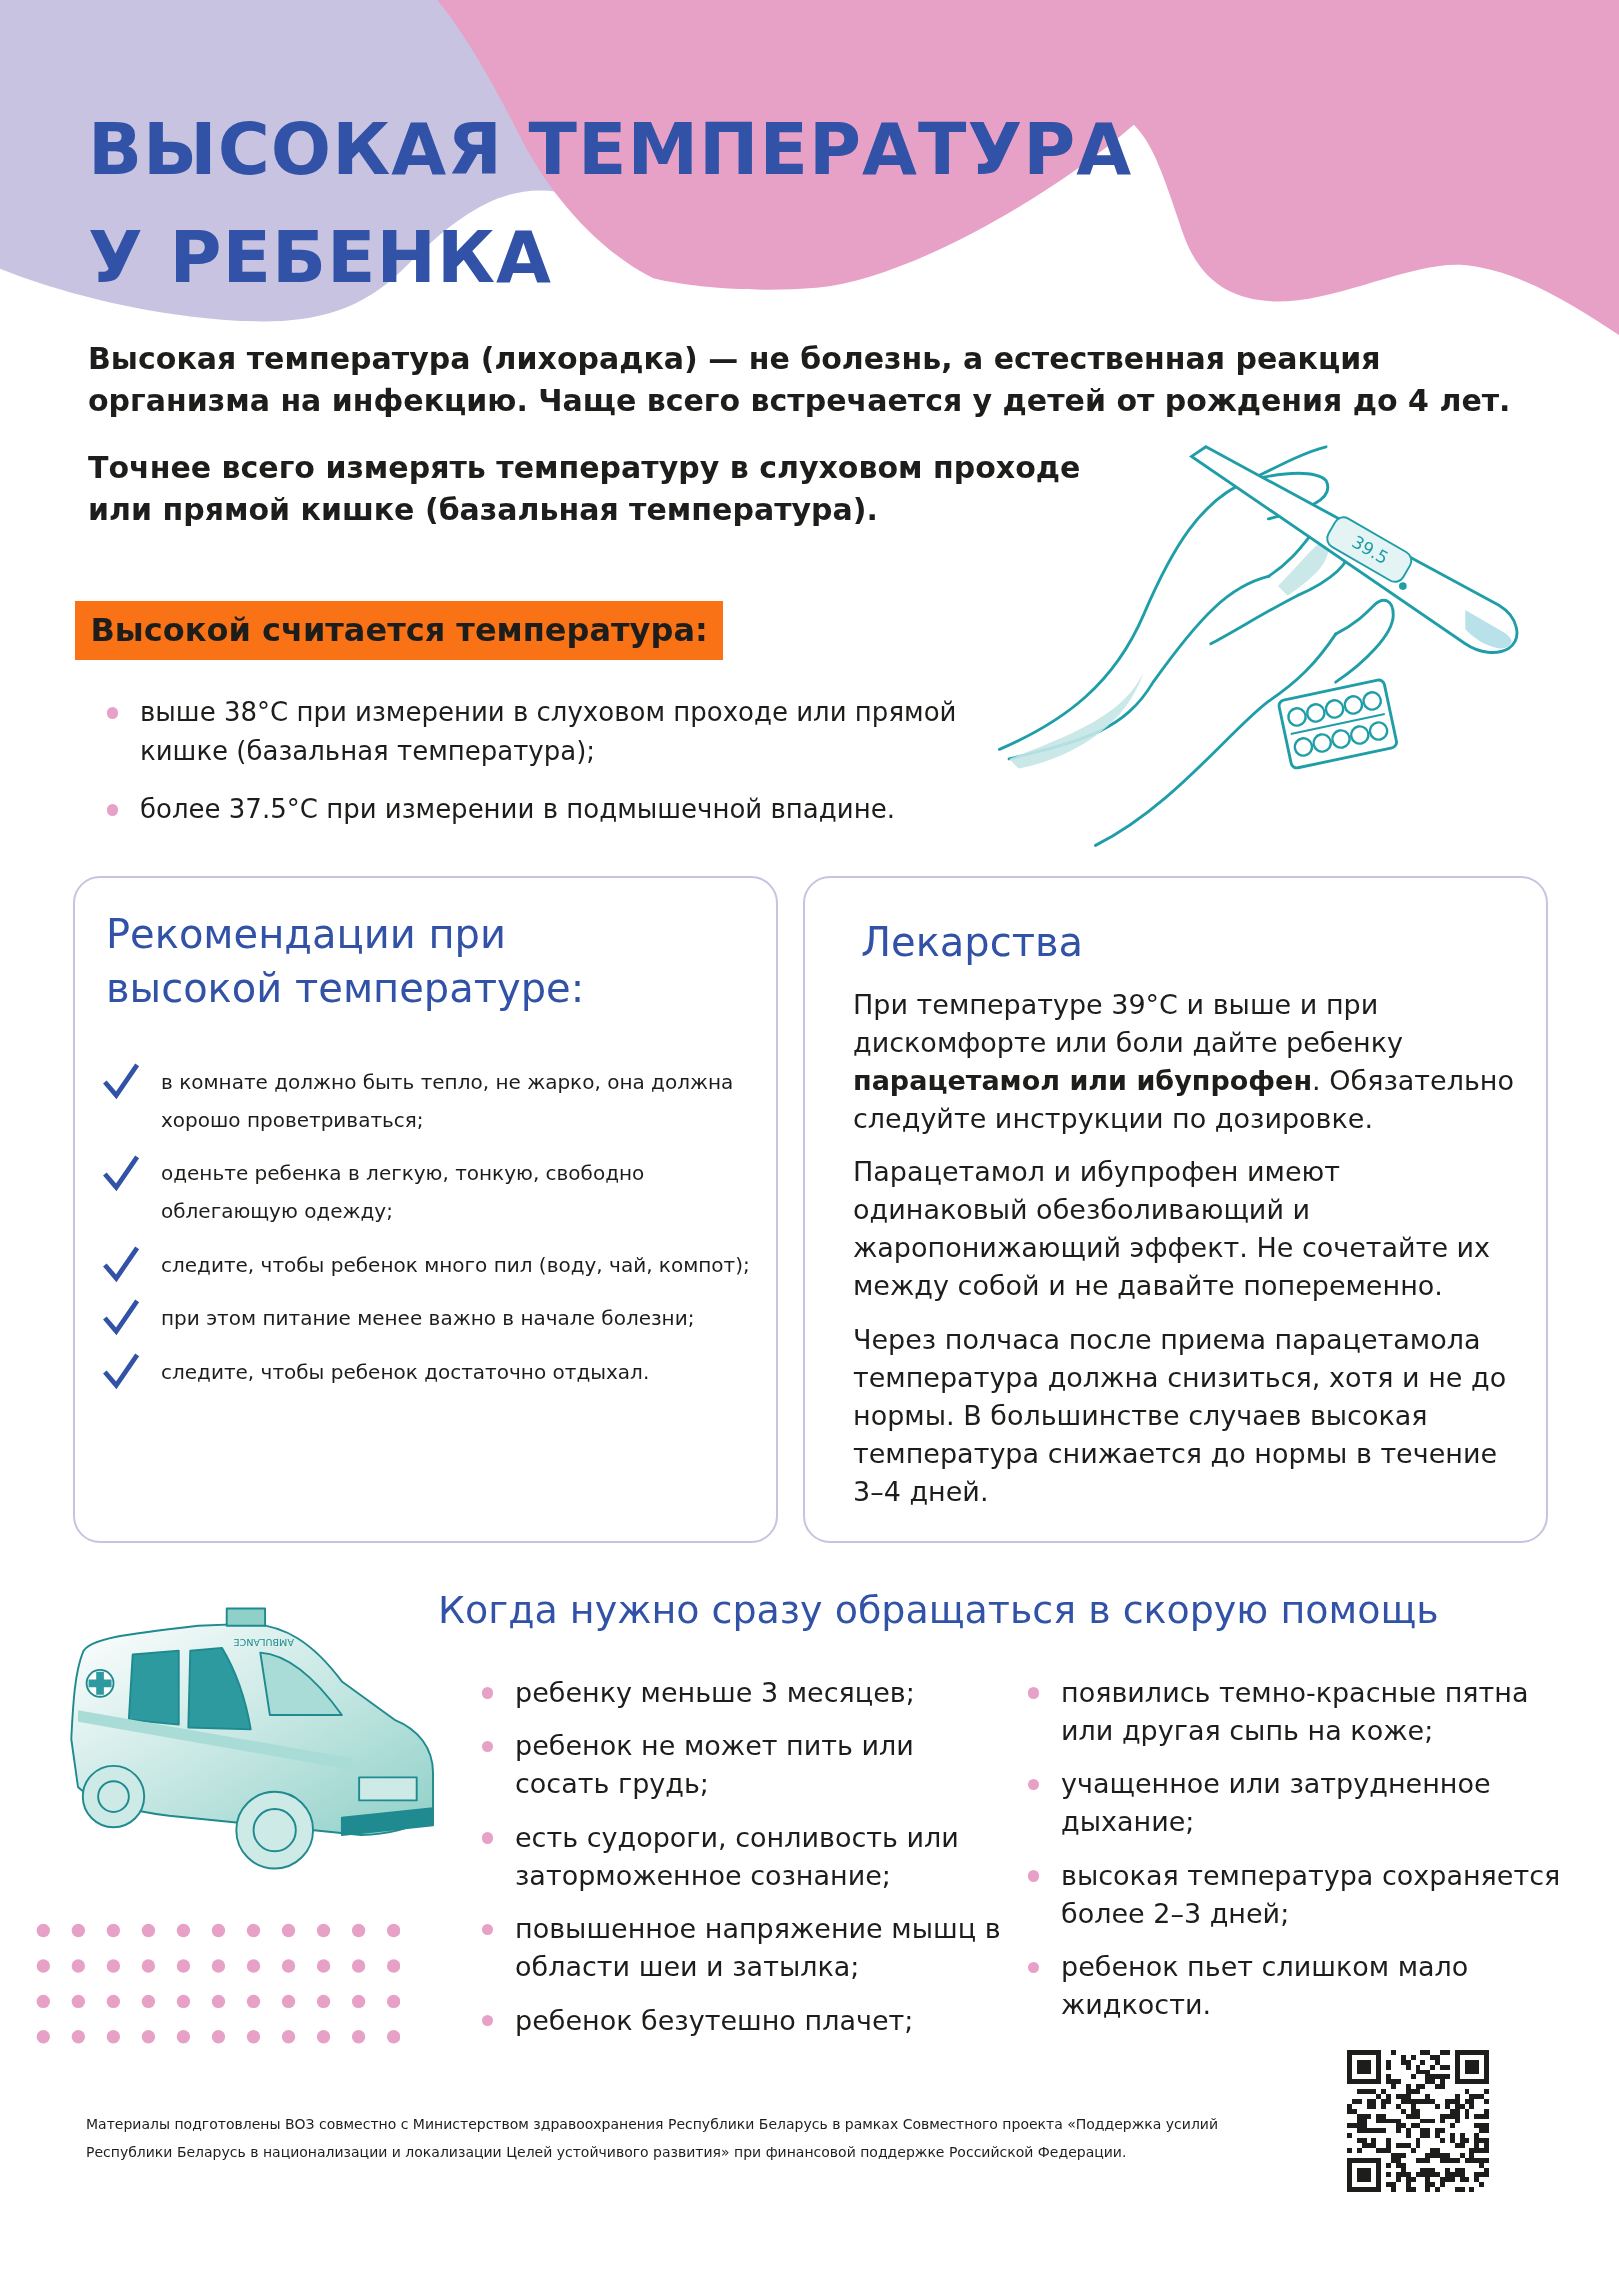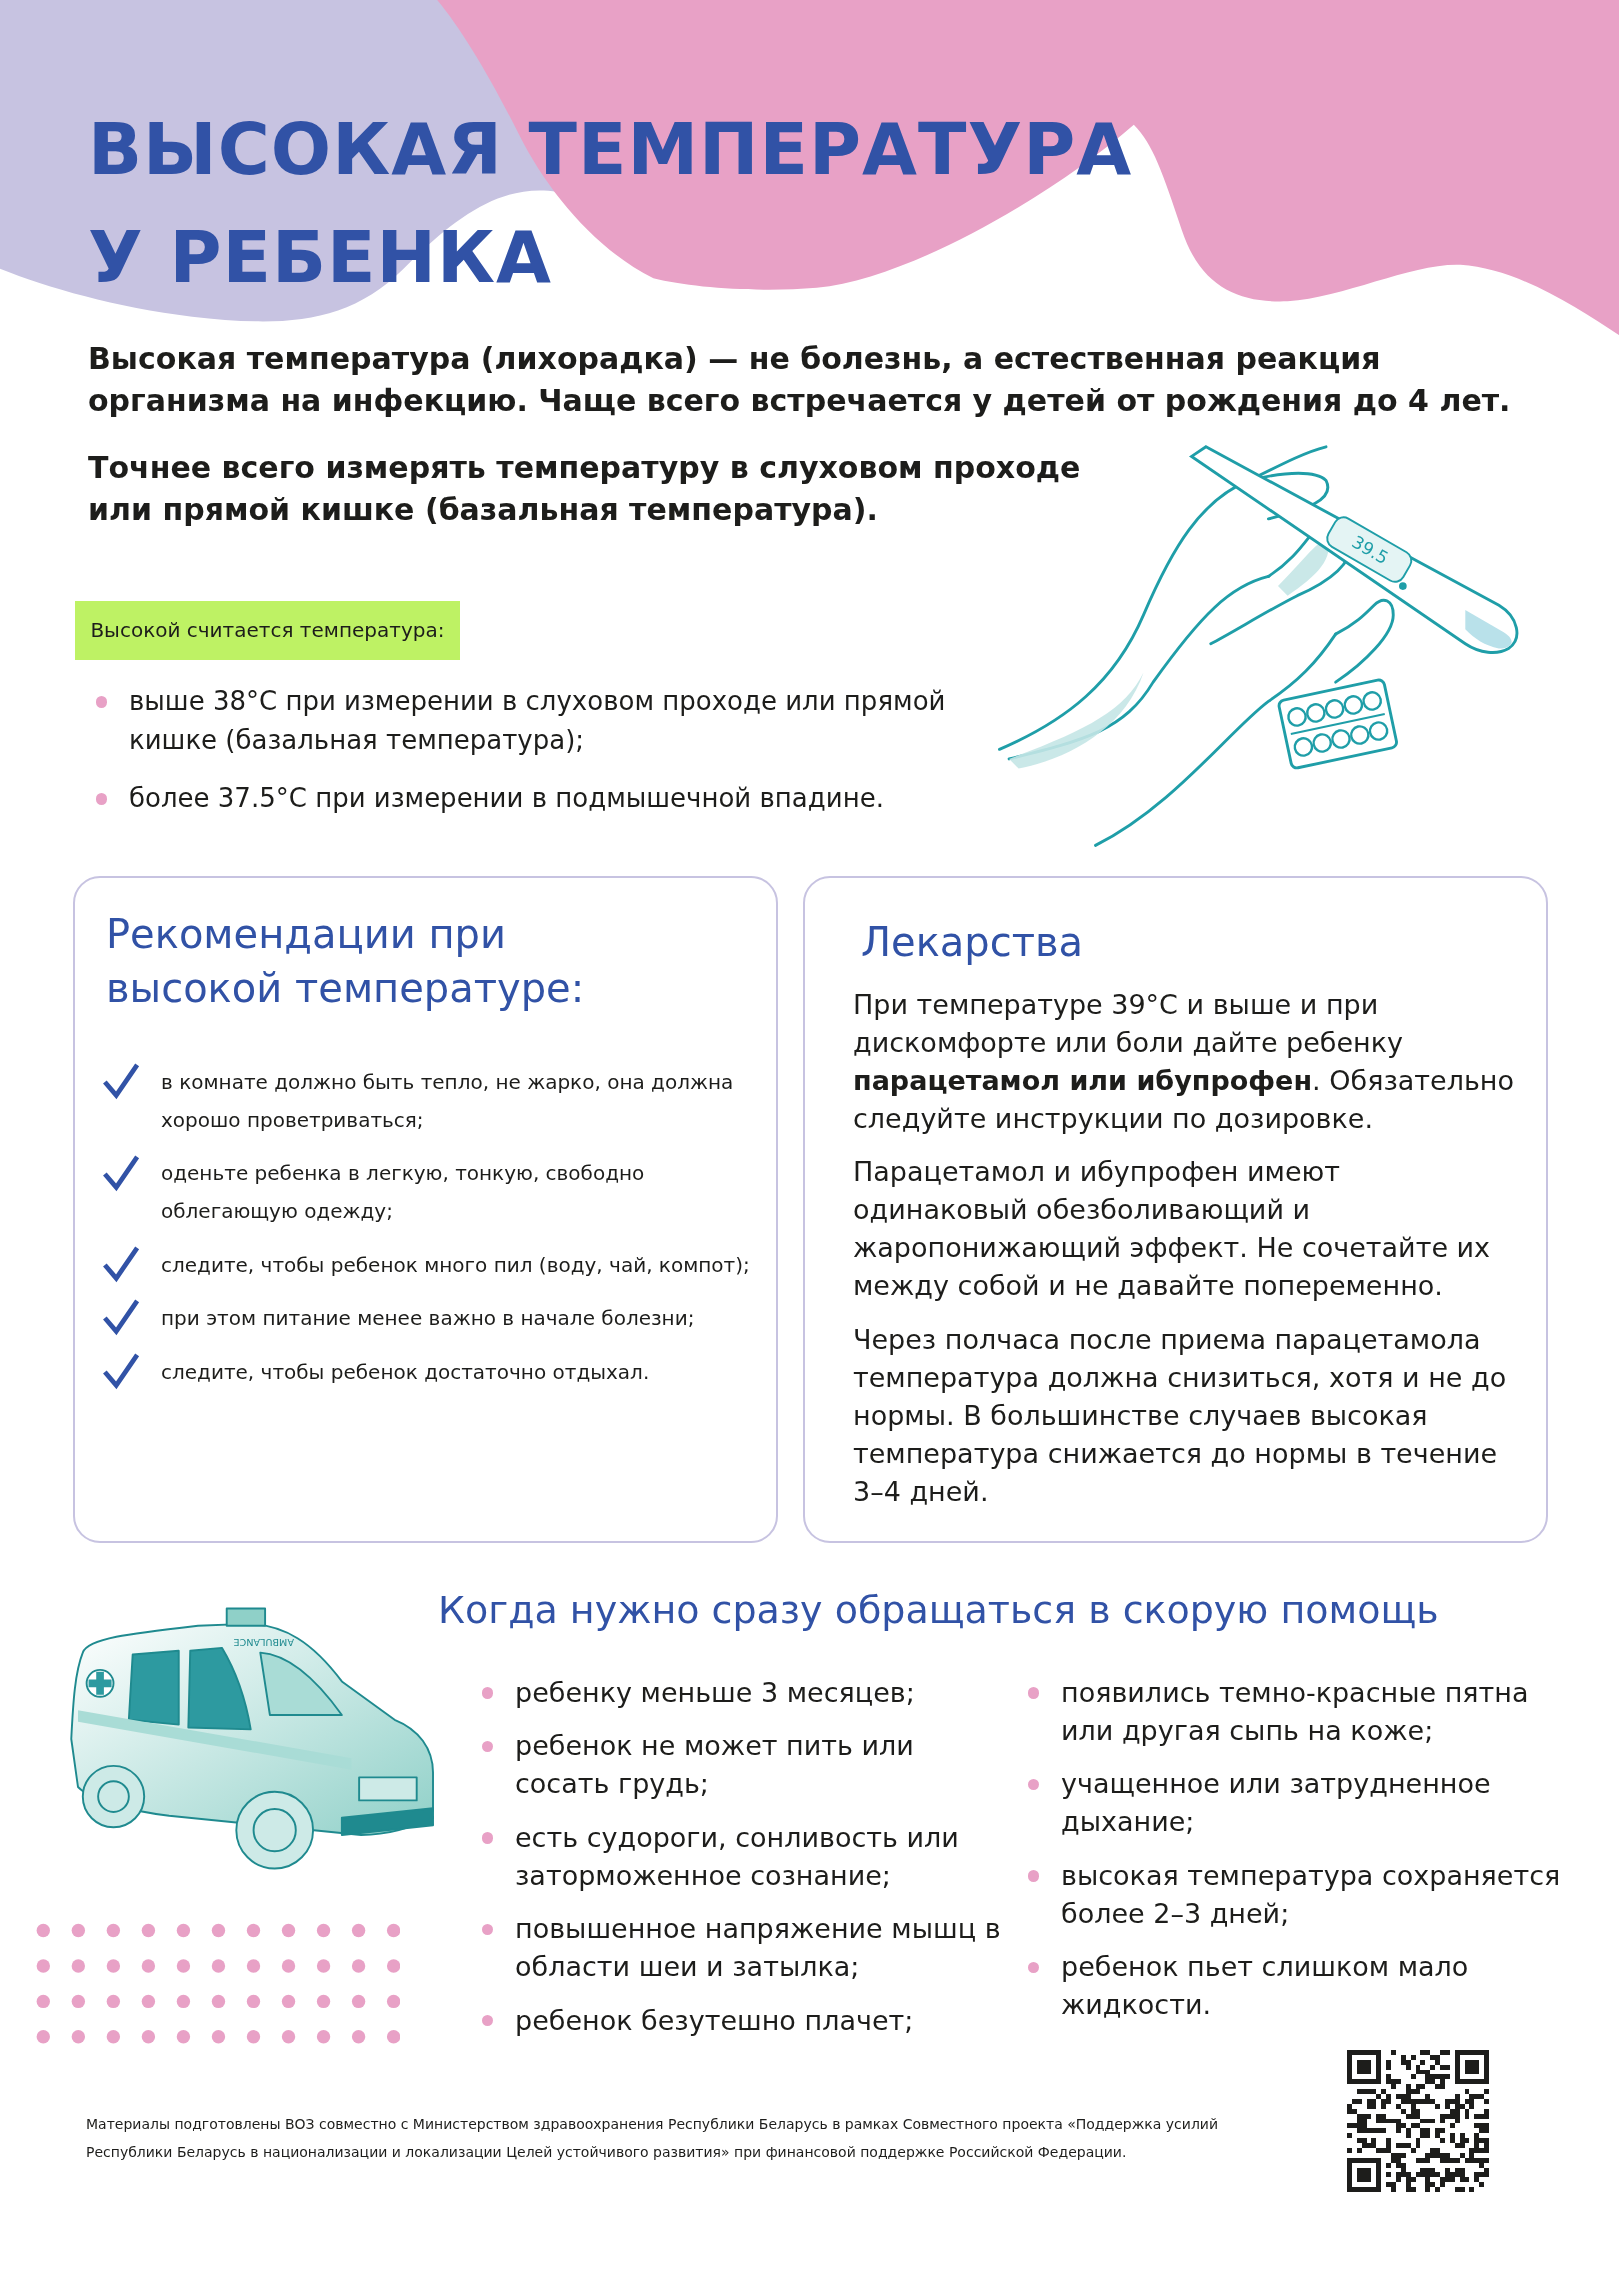--- a/index.html
+++ b/index.html
@@ -18,26 +18,26 @@
   .intro {
     position: absolute; left: 88px; top: 338px; width: 1460px; z-index: 2;
     font-size: 30px; line-height: 42px; font-weight: bold; color: #1d1d1b;
   }
   .intro p { margin: 0 0 25px 0; }
   .intro p.second { width: 999px; }
   .hand-illu { position: absolute; left: 980px; top: 442px; width: 596px; height: 413px; z-index: 1; }
 
   .pink-label {
     position: absolute; left: 75px; top: 601px; z-index: 2;
-    background: #bef264; padding: 5.8px 15.4px 7.7px 15.4px;
-    font-size: 20px; font-weight: normal; color: #1d1d1b; line-height: 46px;
+    background: #f97316; padding: 5.8px 15.4px 7.7px 15.4px;
+    font-size: 32px; font-weight: bold; color: #1d1d1b; line-height: 46px;
   }
   .high-list {
     position: absolute; left: 92px; top: 682px; width: 865px; z-index: 2;
-    list-style: none; margin: 0; padding: 0;
+    list-style: none; margin: 11px; padding: 0;
     font-size: 26px; line-height: 39px; color: #1d1d1b;
   }
   .high-list li { position: relative; padding-left: 37px; margin-bottom: 19px; }
   .dot { position: absolute; left: 3.8px; top: 14.4px; width: 11.5px; height: 11.5px; border-radius: 50%; background: #e8a1c6; }
 
   .card {
     position: absolute; z-index: 2; background: #fff;
     border: 2.9px solid #c7c3e1; border-radius: 27px; box-sizing: border-box;
   }
   .card.recs { left: 73px; top: 876px; width: 705px; height: 667px; }

